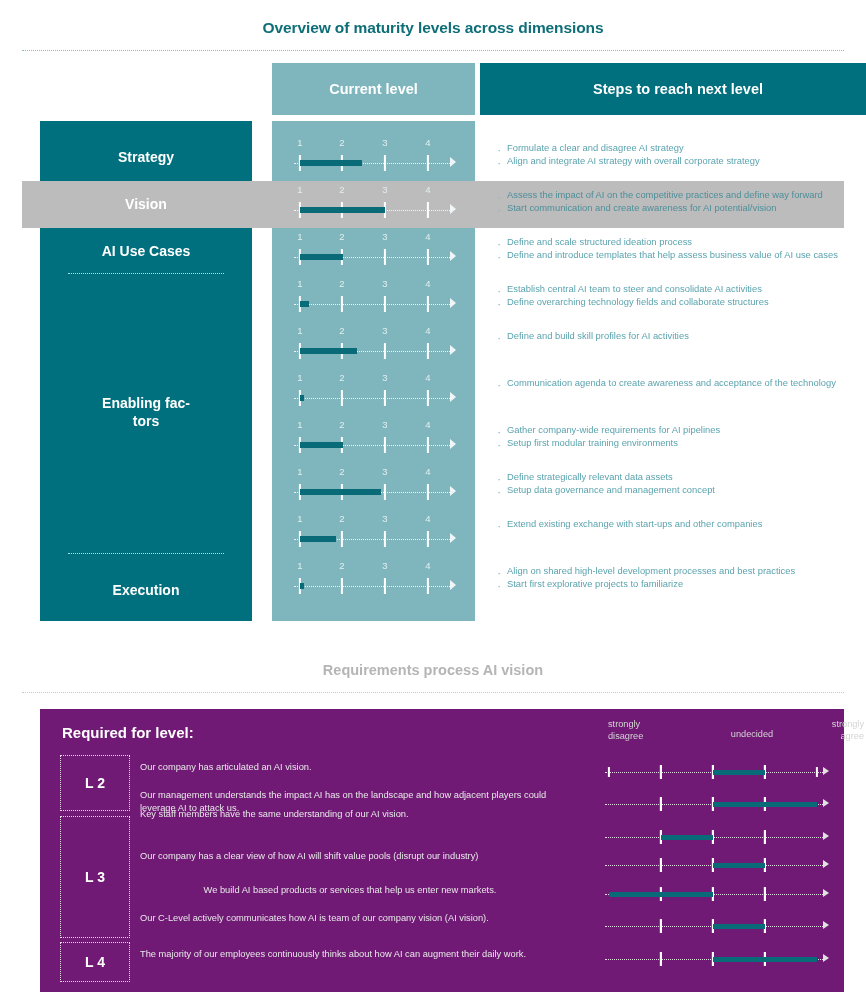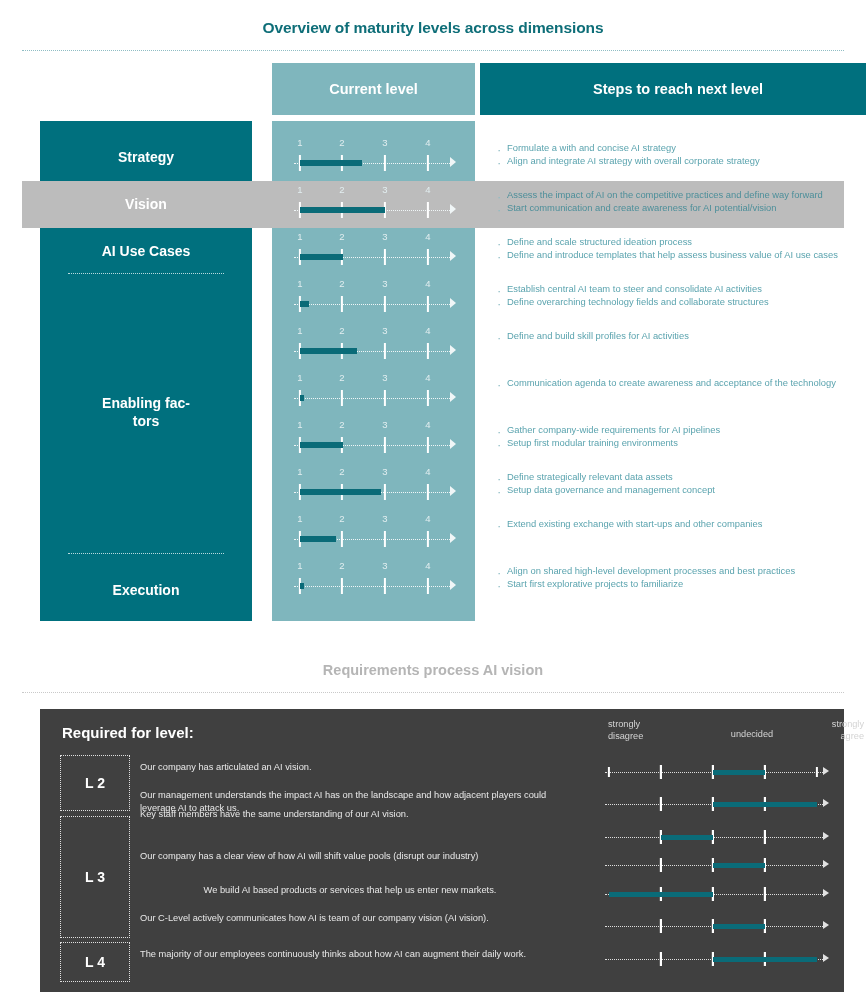--- a/index.html
+++ b/index.html
@@ -222,21 +222,21 @@
     border-top: 1.6px dotted #c9c9c9;
     margin-top: 14px;
   }
 
   #req-panel {
     position: absolute;
     left: 18px;
     top: 59px;
     width: 804px;
     height: 283px;
-    background: #404040;
+    background: #701a75;
   }
 
   #req-title {
     position: absolute;
     left: 22px;
     top: 15px;
     font-size: 15px;
     font-weight: bold;
     color: #ffffff;
   }
@@ -489,21 +489,21 @@
             <div class="tick-mark" style="left: 93px;"></div>
             <div class="tick-num" style="left: 93px;">3</div>
             <div class="tick-mark" style="left: 136px;"></div>
             <div class="tick-num" style="left: 136px;">4</div>
             <div class="value-bar" style="left: 8px; width: 4px;"></div>
           </div>
         </div>
       </div>
     <div id="steps-rows">
         <div class="steps-row" style="top: 21px;">
-          <div class="step-item">Formulate a with and concise AI strategy</div>
+          <div class="step-item">Formulate a clear and disagree AI strategy</div>
           <div class="step-item">Align and integrate AI strategy with overall corporate strategy</div>
         </div>
         <div class="steps-row on-band" style="top: 68px;">
           <div class="step-item">Assess the impact of AI on the competitive practices and  define way forward</div>
           <div class="step-item">Start communication and create awareness for AI potential/vision</div>
         </div>
         <div class="steps-row" style="top: 115px;">
           <div class="step-item">Define and scale structured ideation process</div>
           <div class="step-item">Define and introduce templates that help assess business value of AI use cases</div>
         </div>

